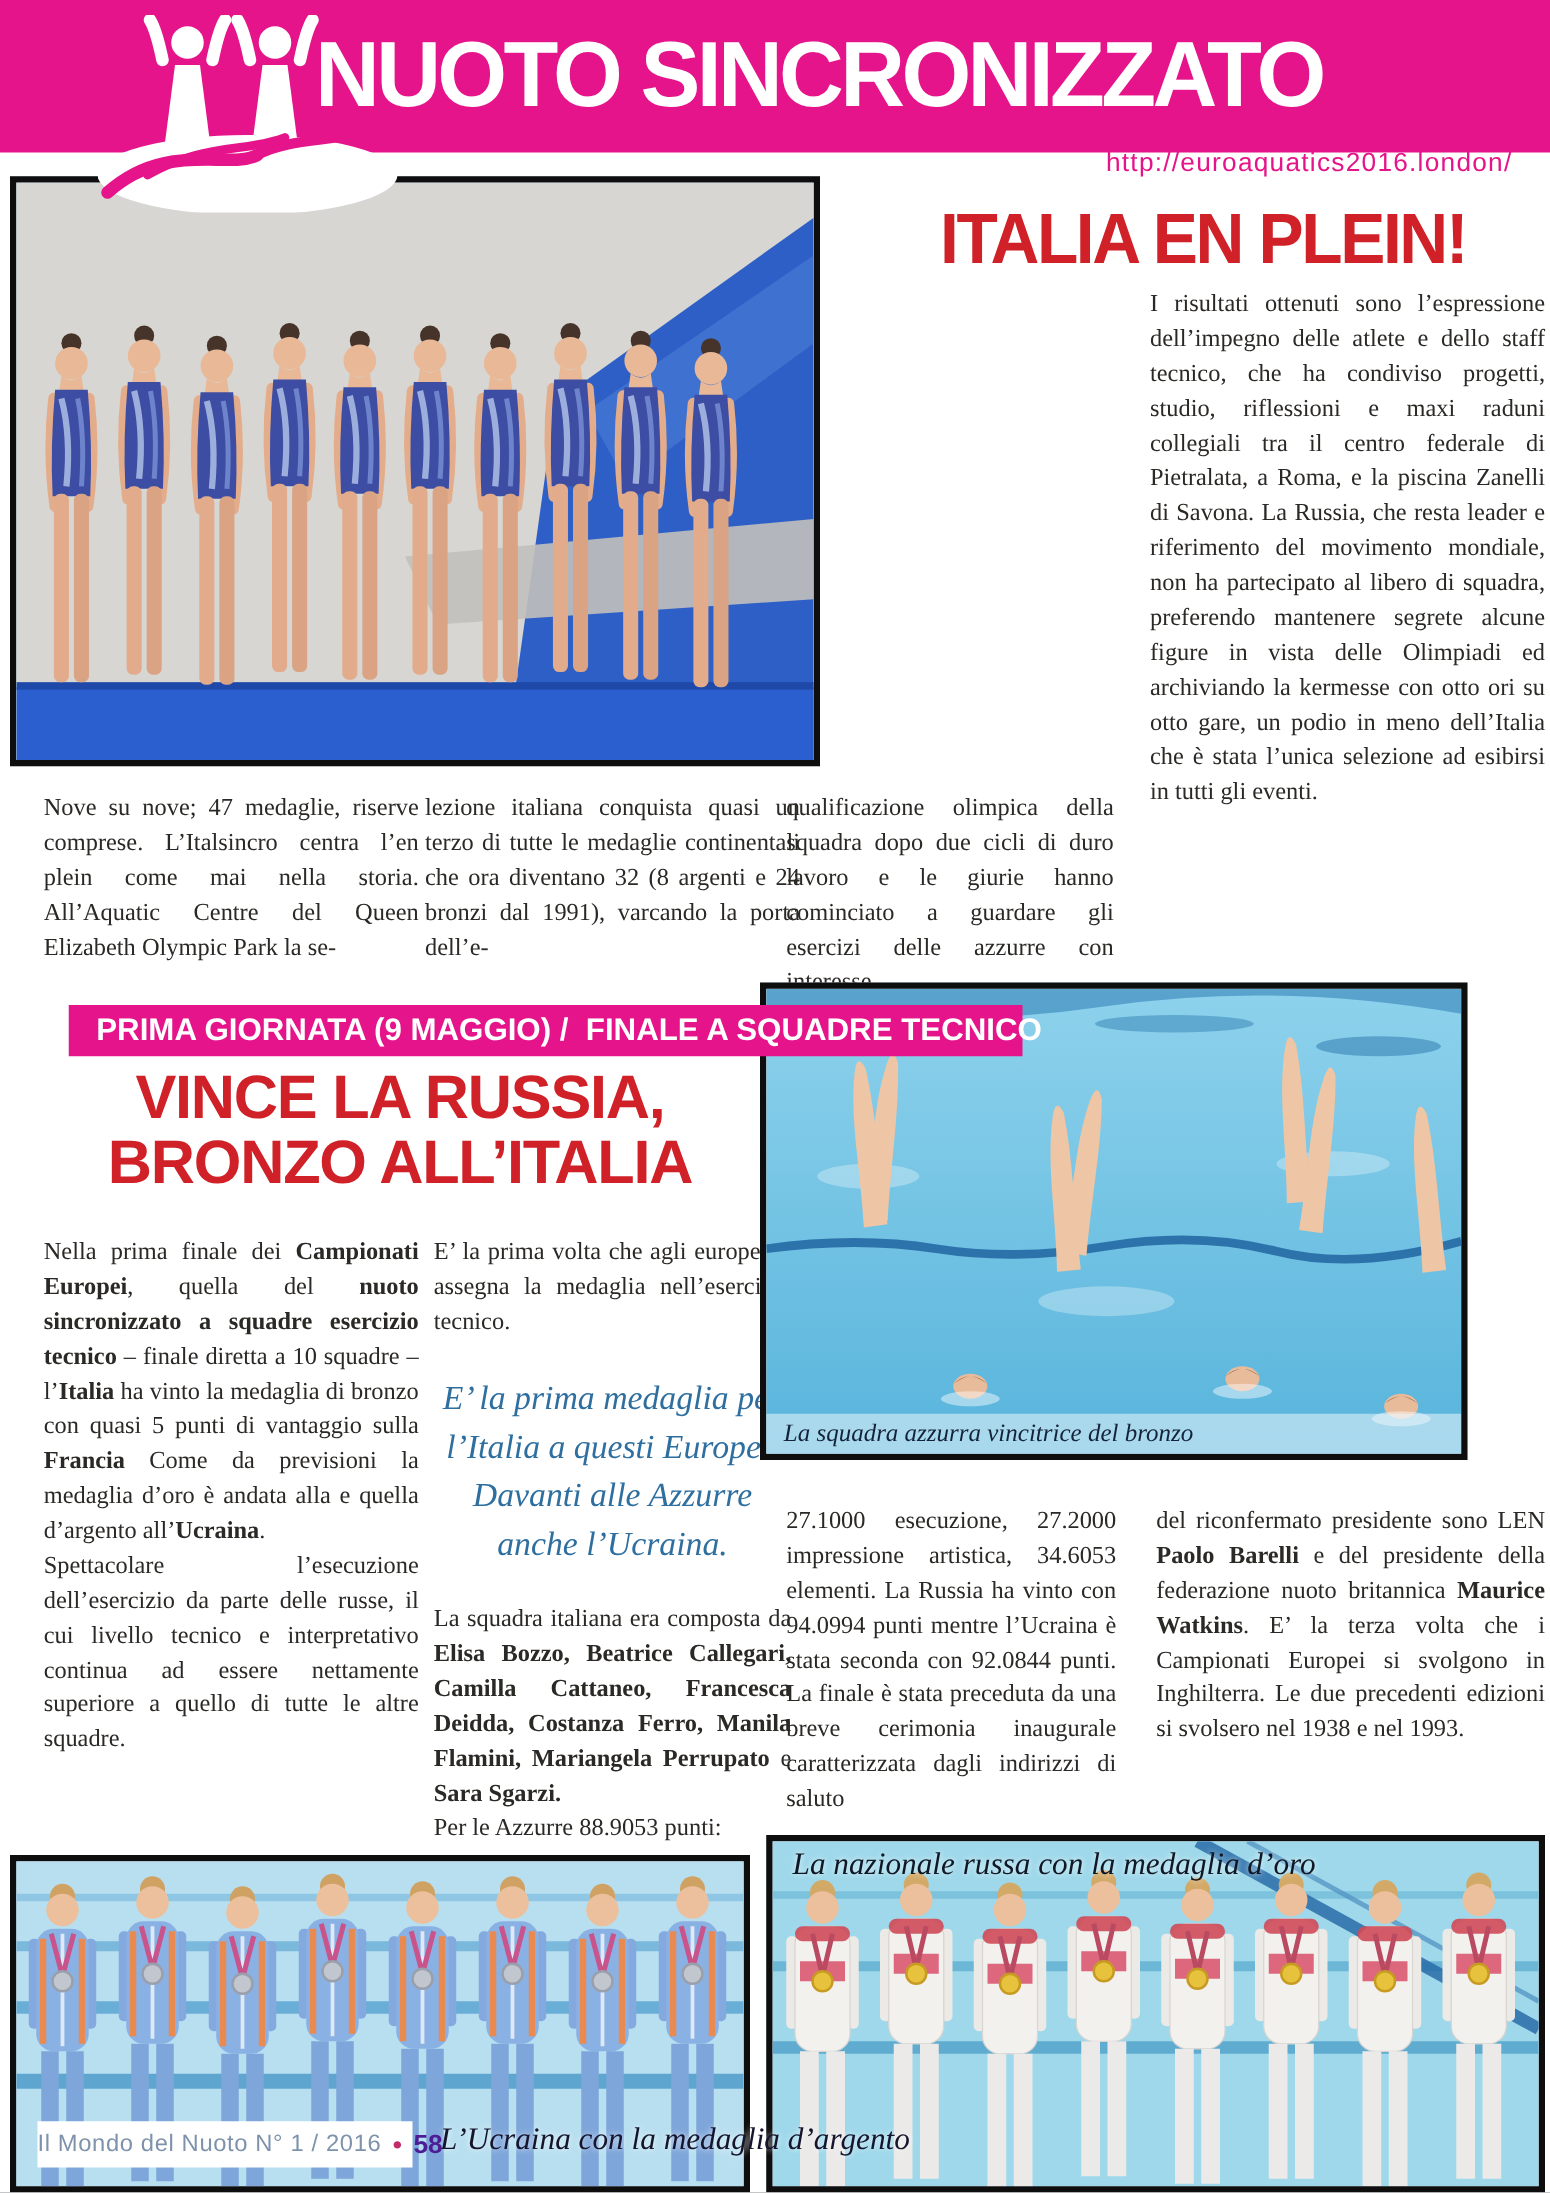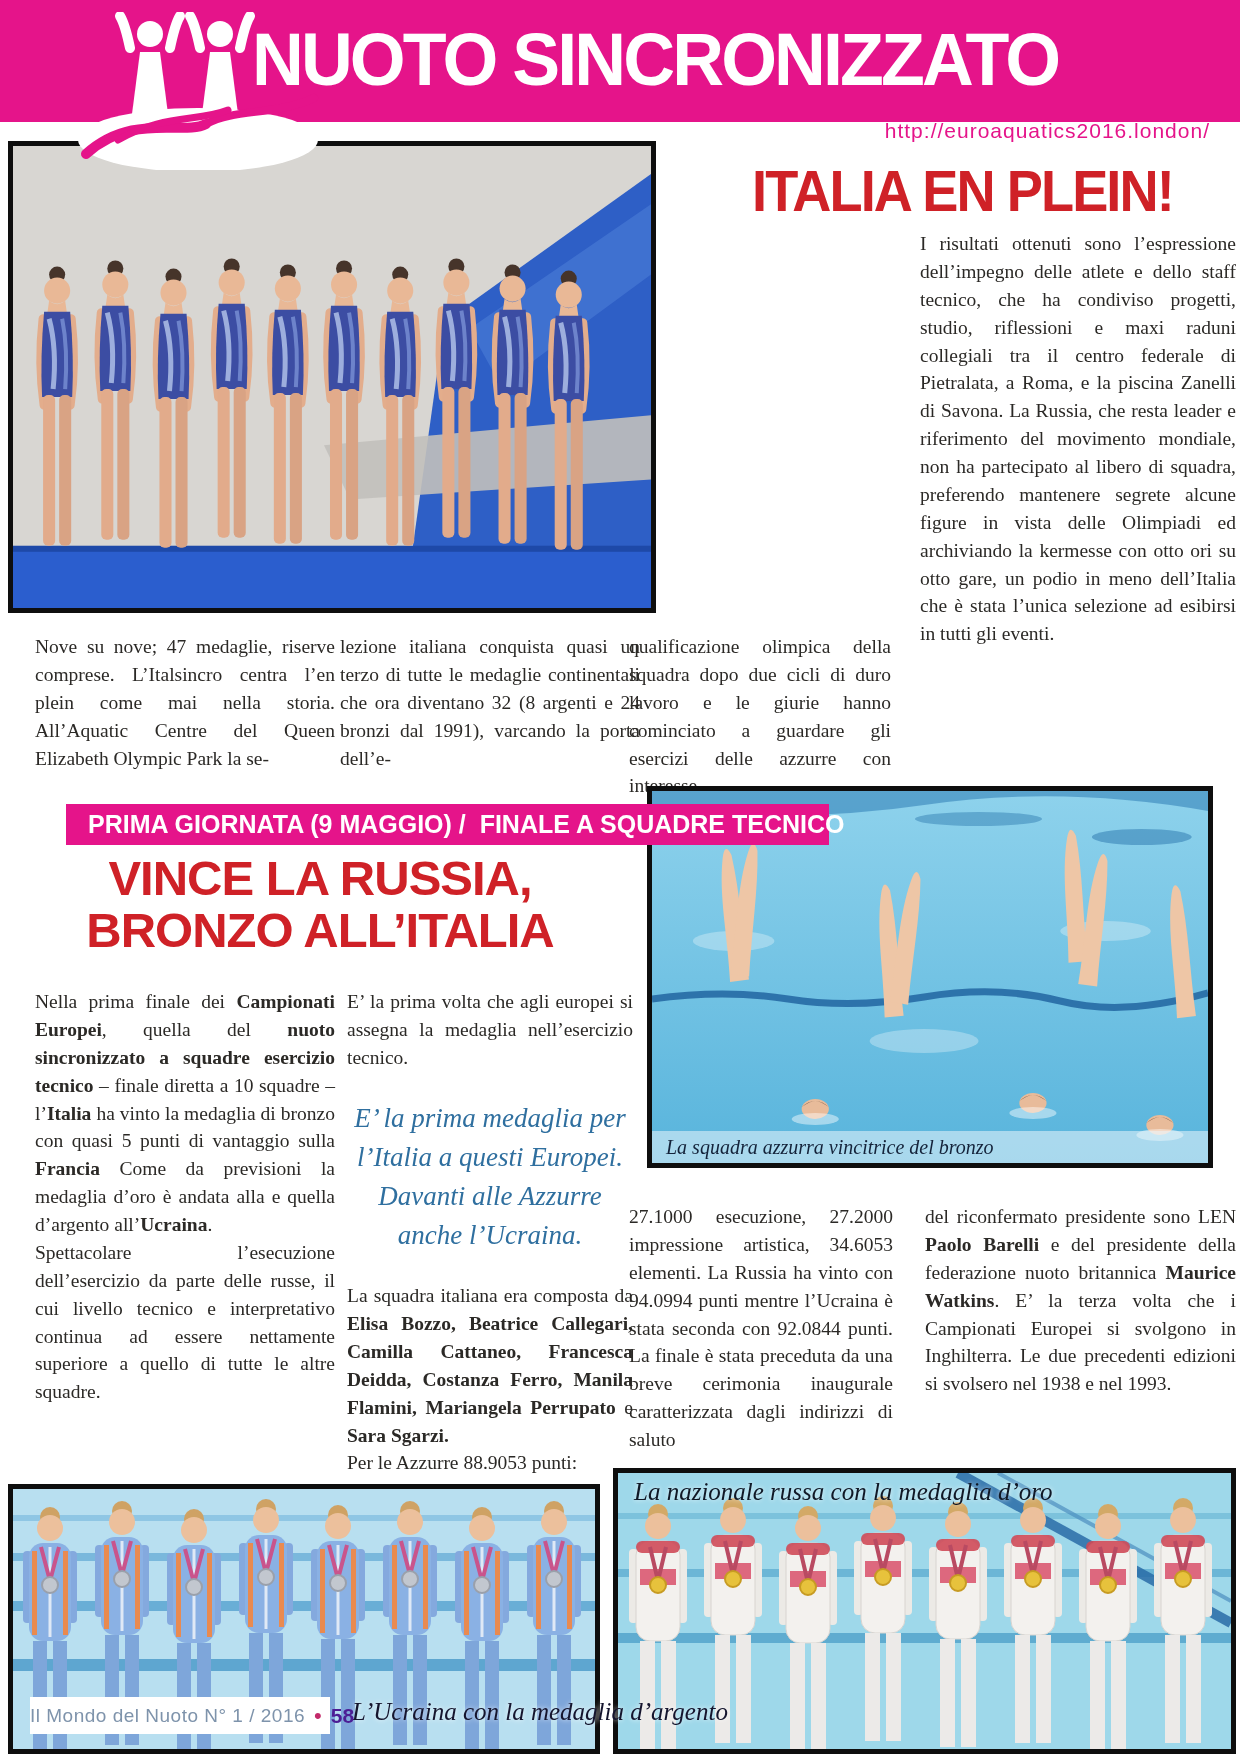--- a/index.html
+++ b/index.html
@@ -9,21 +9,21 @@
   .masthead{position:absolute;left:0;top:0;width:1240px;height:122px;background:#e5148a;z-index:4;}
   .masthead-title{position:absolute;left:252px;top:50%;transform:translateY(-52%) scaleX(.97);
         transform-origin:left center;font-family:"Liberation Sans",sans-serif;font-weight:700;
         font-size:74px;letter-spacing:-3px;color:#ffffff;white-space:nowrap;}
   .logo{position:absolute;left:78px;top:12px;z-index:6;}
   .site-url{position:absolute;right:30px;top:119px;font-family:"Liberation Sans",sans-serif;
         font-weight:400;font-size:21px;letter-spacing:1px;color:#e5148a;z-index:3;}
   
   .photo{position:absolute;border:5px solid #0e0e0e;box-sizing:border-box;overflow:hidden;z-index:1;background:#cfe6f2;}
   .photo-top{left:8px;top:141px;width:648px;height:472px;}
-  .photo-mid{left:647px;top:786px;width:566px;height:382px;}
+  .photo-mid{left:608px;top:786px;width:566px;height:382px;}
   .photo-bl{left:8px;top:1484px;width:592px;height:270px;}
   .photo-br{left:613px;top:1468px;width:623px;height:286px;}
   .photo svg{display:block;width:100%;height:100%;}
   .caption-band{position:absolute;left:0;right:0;bottom:0;height:32px;line-height:32px;
         background:rgba(235,245,252,.55);padding-left:14px;font-style:italic;font-size:20px;color:#14233a;}
   .caption-float{position:absolute;font-style:italic;font-size:25px;color:#15152e;z-index:3;
         text-shadow:0 0 5px rgba(255,255,255,.85);white-space:nowrap;}
   .caption-bl{left:352px;top:1698px;}
   .caption-br{left:634px;top:1478px;color:#101826;}
   
@@ -32,21 +32,21 @@
   .bodycol{position:absolute;text-align:justify;font-size:19.5px;line-height:1.43;}
   .bodycol p{margin:0;}
   .col-a{left:757px;top:230px;width:141px;overflow-wrap:break-word;}
   .col-b{left:920px;top:230px;width:316px;}
   .col-u1{left:35px;top:633px;width:300px;}
   .col-u2{left:340px;top:633px;width:300px;}
   .col-u3{left:629px;top:633px;width:262px;}
   
   .strip-banner{position:absolute;left:55px;top:804px;width:763px;height:41px;background:#e5148a;z-index:6;
         font-family:"Liberation Sans",sans-serif;font-weight:700;font-size:25px;color:#ffffff;
-        line-height:41px;padding-left:22px;box-sizing:border-box;white-space:pre;letter-spacing:0;margin-left:11px;}
+        line-height:41px;padding-left:22px;box-sizing:border-box;white-space:pre;letter-spacing:0;}
   
   .headline2{position:absolute;left:55px;top:853px;width:530px;text-align:center;
         font-family:"Liberation Sans",sans-serif;font-weight:700;font-size:49px;letter-spacing:-1px;
         line-height:1.06;color:#cf2127;}
   .col-21{left:35px;top:988px;width:300px;}
   .col-22{left:347px;top:988px;width:286px;}
   .col-23{left:629px;top:1203px;width:264px;}
   .col-24{left:925px;top:1203px;width:311px;}
   .pull-quote{margin:27px 0 !important;text-align:center;font-style:italic;font-size:27px;
         line-height:1.45;color:#2f6f9f;}

